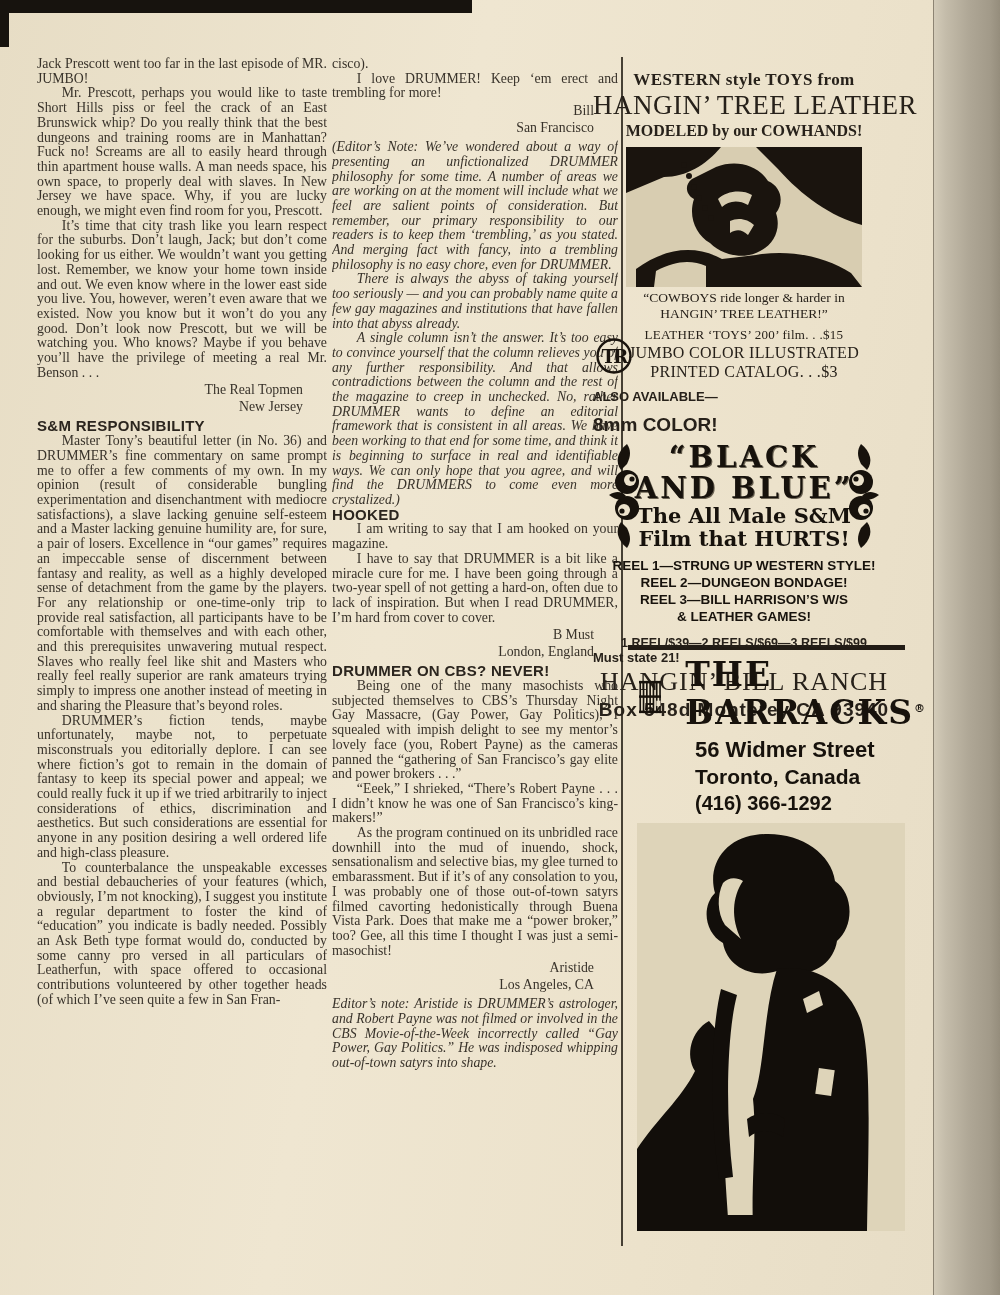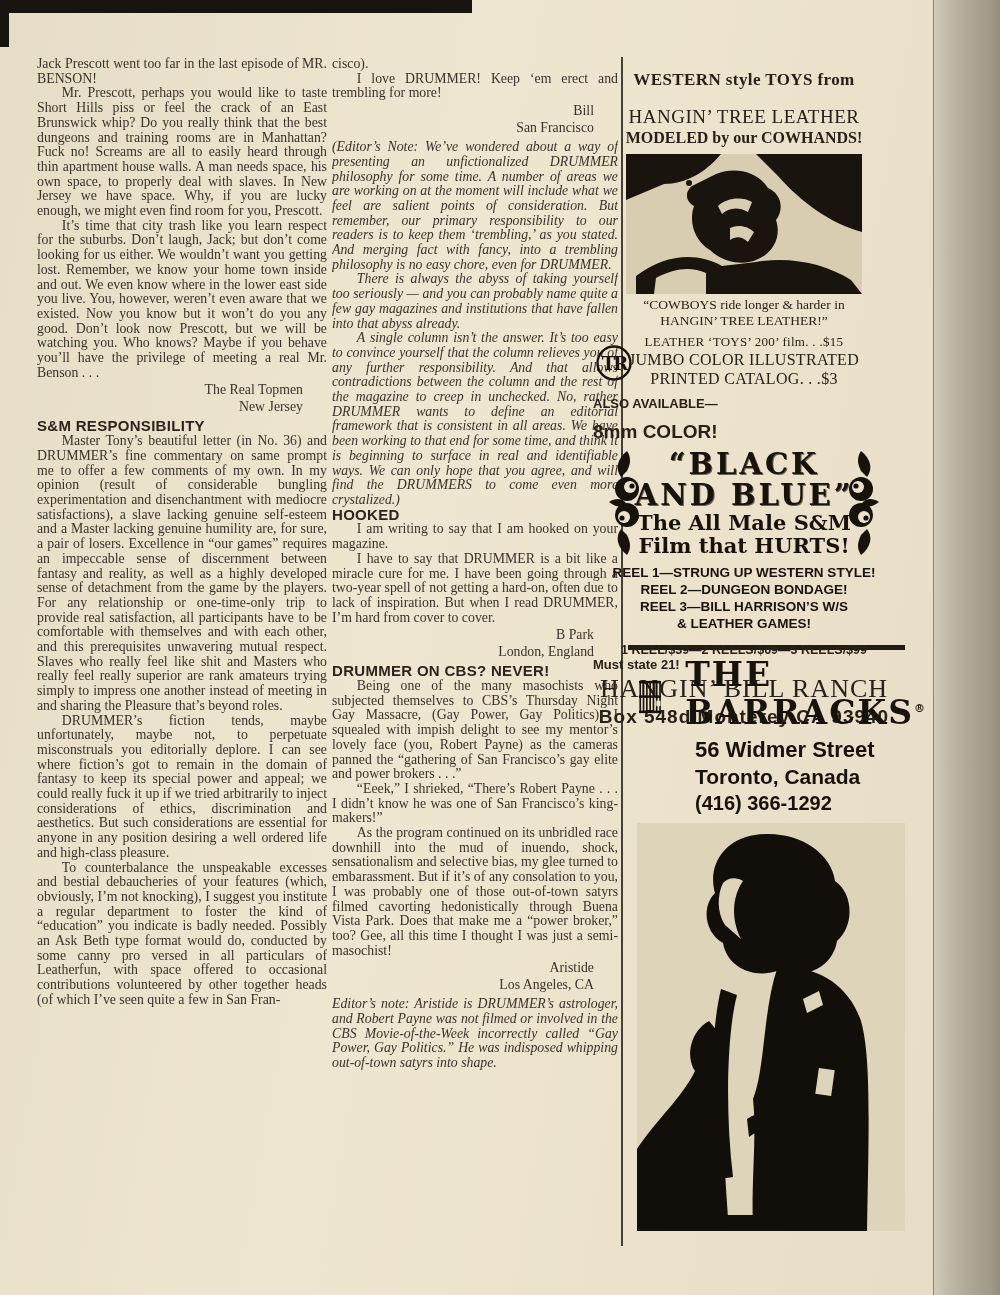--- a/index.html
+++ b/index.html
@@ -21,21 +21,21 @@
   .col p.ital{font-style:italic;}
   .sig{text-align:right;padding-right:24px;line-height:16.5px;margin:2px 0 4px 0;}
   .heading{font-family:"Liberation Sans",sans-serif;font-weight:bold;font-size:15px;
     letter-spacing:.3px;color:#2b251e;text-align:left;margin:13px 0 9px 0;text-indent:0;}
   .divider-v{position:absolute;left:621px;top:57px;width:2px;height:1189px;background:#464034;}
   .ad-rule{position:absolute;left:628px;top:645px;width:277px;height:5px;background:#221c15;}
 
   
   .ad1{position:absolute;left:593px;top:57px;width:302px;text-align:center;color:#27211a;}
   .ad1-kicker{font-weight:bold;font-size:17px;margin-top:13px;letter-spacing:.4px;}
-  .ad1-title{font-size:19px;letter-spacing:.5px;margin-top:16px;white-space:nowrap;}
+  .ad1-title{font-size:27px;letter-spacing:.5px;margin-top:0;white-space:nowrap;}
   .ad1-sub{font-weight:bold;font-size:16px;margin-top:1px;}
   .ad-photo1{display:block;margin:7px auto 3px auto;}
   .ad1-cap{font-size:13.5px;line-height:15.5px;}
   .offers{position:relative;margin-top:6px;}
   .htr-logo{position:absolute;left:2px;top:10px;}
   .offer-big{font-size:13px;letter-spacing:.3px;}
   .offer-med{font-size:16px;letter-spacing:.3px;line-height:19px;}
   .also-row{display:flex;align-items:baseline;gap:10px;margin-top:8px;flex-direction:column;}
   .also-label{font-family:"Liberation Sans",sans-serif;font-weight:bold;font-size:13px;}
   .also-val{font-family:"Liberation Sans",sans-serif;font-weight:bold;font-size:19px;}
@@ -71,21 +71,21 @@
 <body>
 
 <div class="page">
   <div class="top-bar"></div>
   <div class="corner-bar"></div>
   <div class="page-edge"></div>
   <div class="divider-v"></div>
   <div class="ad-rule"></div>
 
   <div class="col col-left">
-    <p>Jack Prescott went too far in the last episode of MR. BENSON!</p>
+    <p>Jack Prescott went too far in the last episode of MR. JUMBO!</p>
     <p class="ind">Mr. Prescott, perhaps you would like to taste Short Hills piss or feel the crack of an East Brunswick whip? Do you really think that the best dungeons and training rooms are in Manhattan? Fuck no! Screams are all to easily heard through thin apartment house walls. A man needs space, his own space, to properly deal with slaves. In New Jersey we have space. Why, if you are lucky enough, we might even find room for you, Prescott.</p>
     <p class="ind">It’s time that city trash like you learn respect for the suburbs. Don’t laugh, Jack; but don’t come looking for us either. We wouldn’t want you getting lost. Remember, we know your home town inside and out. We even know where in the lower east side you live. You, however, weren’t even aware that we existed. Now you know but it won’t do you any good. Don’t look now Prescott, but we will be watching you. Who knows? Maybe if you behave you’ll have the privilege of meeting a real Mr. Benson . . .</p>
     <div class="sig">
       <div>The Real Topmen</div>
       <div>New Jersey</div>
     </div>
     <p class="heading">S&amp;M RESPONSIBILITY</p>
     <p class="ind">Master Tony’s beautiful letter (in No. 36) and DRUMMER’s fine commentary on same prompt me to offer a few comments of my own. In my opinion (result of considerable bungling experimentation and disenchantment with mediocre satisfactions), a slave lacking genuine self-esteem and a Master lacking genuine humility are, for sure, a pair of losers. Excellence in “our games” requires an impeccable sense of discernment between fantasy and reality, as well as a highly developed sense of detachment from the game by the players. For any relationship or one-time-only trip to provide real satisfaction, all participants have to be comfortable with themselves and with each other, and this prerequisites unwavering mutual respect. Slaves who really feel like shit and Masters who really feel really superior are rank amateurs trying simply to impress one another instead of meeting in and sharing the Pleasure that’s beyond roles.</p>
     <p class="ind">DRUMMER’s fiction tends, maybe unfortunately, maybe not, to perpetuate misconstruals you editorially deplore. I can see where fiction’s got to remain in the domain of fantasy to keep its special power and appeal; we could really fuck it up if we tried arbitrarily to inject considerations of ethics, discrimination and aesthetics. But such considerations are essential for anyone in any position desiring a well ordered life and high-class pleasure.</p>
     <p class="ind">To counterbalance the unspeakable excesses and bestial debaucheries of your features (which, obviously, I’m not knocking), I suggest you institute a regular department to foster the kind of “education” you indicate is badly needed. Possibly an Ask Beth type format would do, conducted by some canny pro versed in all particulars of Leatherfun, with space offered to occasional contributions volunteered by other together heads (of which I’ve seen quite a few in San Fran-</p>
@@ -98,21 +98,21 @@
       <div>Bill</div>
       <div>San Francisco</div>
     </div>
     <p class="ital">(Editor’s Note: We’ve wondered about a way of presenting an unfictionalized DRUMMER philosophy for some time. A number of areas we are working on at the moment will include what we feel are salient points of consideration. But remember, our primary responsibility to our readers is to keep them ‘trembling,’ as you stated. And merging fact with fancy, into a trembling philosophy is no easy chore, even for DRUMMER.</p>
     <p class="ital ind">There is always the abyss of taking yourself too seriously — and you can probably name quite a few gay magazines and institutions that have fallen into that abyss already.</p>
     <p class="ital ind">A single column isn’t the answer. It’s too easy to convince yourself that the column relieves you of any further responsibility. And that allows contradictions between the column and the rest of the magazine to creep in unchecked. No, rather DRUMMER wants to define an editorial framework that is consistent in all areas. We have been working to that end for some time, and think it is beginning to surface in real and identifiable ways. We can only hope that you agree, and will find the DRUMMERS to come even more crystalized.)</p>
     <p class="heading">HOOKED</p>
     <p class="ind">I am writing to say that I am hooked on your magazine.</p>
     <p class="ind">I have to say that DRUMMER is a bit like a miracle cure for me. I have been going through a two-year spell of not getting a hard-on, often due to lack of inspiration. But when I read DRUMMER, I’m hard from cover to cover.</p>
     <div class="sig">
-      <div>B Park</div>
+      <div>B Must</div>
       <div>London, England</div>
     </div>
     <p class="heading">DRUMMER ON CBS? NEVER!</p>
     <p class="ind">Being one of the many masochists who subjected themselves to CBS’s Thursday Night Gay Massacre, (Gay Power, Gay Politics), I squealed with impish delight to see my mentor’s lovely face (you, Robert Payne) as the cameras panned the “gathering of San Francisco’s gay elite and power brokers . . .”</p>
     <p class="ind">“Eeek,” I shrieked, “There’s Robert Payne . . . I didn’t know he was one of San Francisco’s king-makers!”</p>
     <p class="ind">As the program continued on its unbridled race downhill into the mud of inuendo, shock, sensationalism and selective bias, my glee turned to embarassment. But if it’s of any consolation to you, I was probably one of those out-of-town satyrs filmed cavorting hedonistically through Buena Vista Park. Does that make me a “power broker,” too? Gee, all this time I thought I was just a semi-masochist!</p>
     <div class="sig">
       <div>Aristide</div>
       <div>Los Angeles, CA</div>
     </div>

